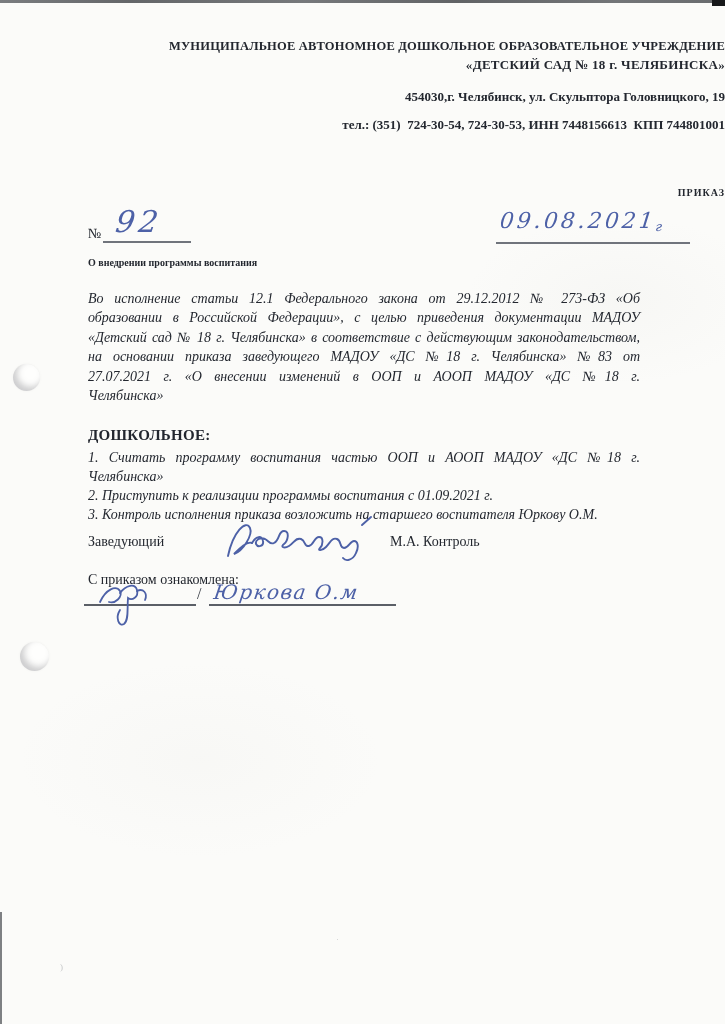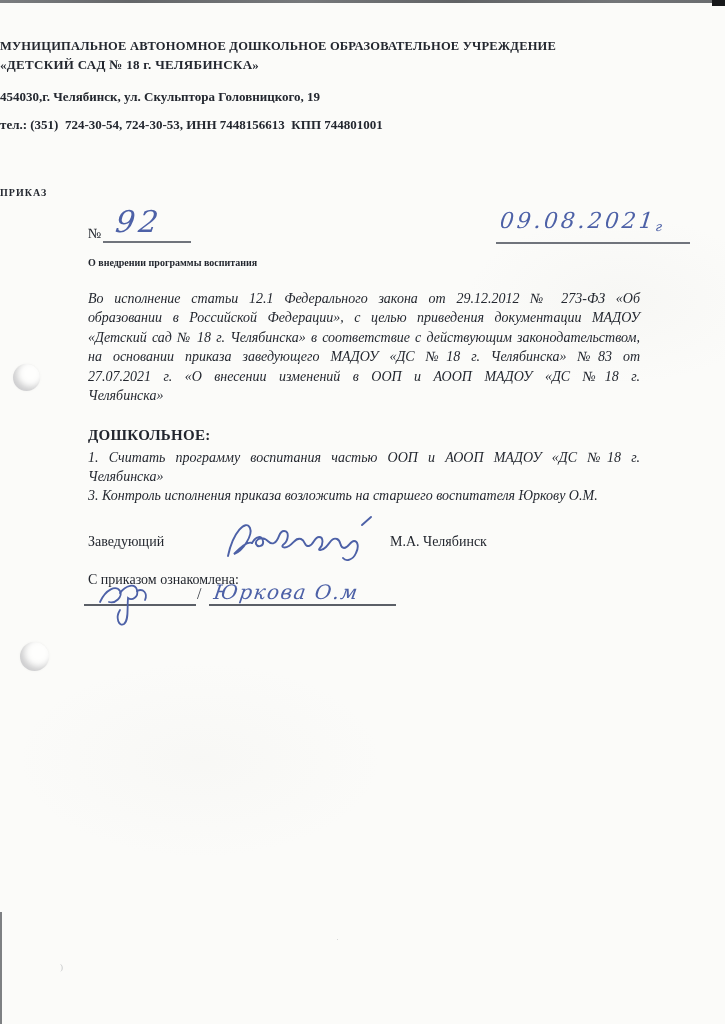--- a/index.html
+++ b/index.html
@@ -9,21 +9,21 @@
     margin:0 auto;
     background:
       radial-gradient(ellipse 220px 120px at 620px 300px, rgba(210,210,205,0.10), rgba(0,0,0,0) 70%),
       radial-gradient(ellipse 260px 140px at 200px 760px, rgba(210,210,205,0.08), rgba(0,0,0,0) 70%),
       #fbfbf9;
     overflow:hidden;
     font-family:"Liberation Serif", serif;
     color:#23272f;
   }
   .abs { position:absolute; }
-  .center { left:0; right:12px; text-align:left; }
+  .center { left:0; right:0; text-align:right; }
   .b { font-weight:bold; }
 
   
   .scan-top { top:0; left:0; right:0; height:3px;
     background:linear-gradient(90deg,#5a5d61 0%,#3e4145 18%,#55585c 42%,#3a3d41 63%,#515458 85%,#44474b 100%);
     opacity:.8; }
   .scan-corner { top:0; right:0; width:13px; height:6px; background:#17181a; }
   .scan-left { left:0; bottom:0; width:2px; height:112px; background:#54575b; opacity:.75; }
   .punch { border-radius:50%; background:#fefefd;
     box-shadow: inset 4px -4px 6px rgba(125,127,132,0.38), 0 0 2px rgba(150,150,150,0.12); }
@@ -105,32 +105,33 @@
     <div class="jline">«Детский сад № 18 г. Челябинска» в соответствие с действующим законодательством,</div>
     <div class="jline">на основании приказа заведующего МАДОУ «ДС №18 г. Челябинска» №83 от</div>
     <div class="jline">27.07.2021 г. «О внесении изменений в ООП и АООП МАДОУ «ДС №18 г.</div>
     <div class="jline last">Челябинска»</div>
   </div>
 
   <div class="abs b res-head">ДОШКОЛЬНОЕ:</div>
   <div class="abs res">
     <div class="jline">1. Считать программу воспитания частью ООП и АООП МАДОУ «ДС №18 г.</div>
     <div class="jline last">Челябинска»</div>
+    <div class="jline last">2. Приступить к реализации программы воспитания с 01.09.2021 г.</div>
     <div class="jline last">3. Контроль исполнения приказа возложить на старшего воспитателя Юркову О.М.</div>
   </div>
 
   <div class="abs role">Заведующий</div>
   <svg class="abs sig-director" width="160" height="56" viewBox="0 0 160 56">
     <g fill="none" stroke="#4d61a7" stroke-width="1.9" stroke-linecap="round">
       <path d="M8,44 C13,20 26,7 30,16 C33,23 23,39 14,42 C20,36 27,29 32,31"></path>
       <path d="M32,31 C36,24 42,23 43,29 C44,34 38,36 36,32 C35,28 40,25 45,27 C49,29 50,33 54,31 C60,28 58,19 64,19 C70,19 68,29 64,32 C60,35 64,37 69,34 C74,31 76,25 81,27 C86,29 84,35 89,34 C94,33 94,25 99,25 C104,25 103,33 100,36 C97,39 102,39 106,35 C110,31 112,25 117,27 C122,29 119,36 124,36 C129,36 130,29 134,29 C138,29 139,35 136,41 C133,48 126,50 123,46"></path>
       <path d="M142,13 L151,5"></path>
     </g>
   </svg>
-  <div class="abs signer-name">М.А. Челябинск</div>
+  <div class="abs signer-name">М.А. Контроль</div>
 
   <div class="abs ack-label">С приказом ознакомлена:</div>
   <div class="abs rule ack-rule1"></div>
   <svg class="abs sig-ack" width="76" height="52" viewBox="0 0 76 52">
     <g fill="none" stroke="#4d61a7" stroke-width="1.8" stroke-linecap="round">
       <path d="M6,26 C12,13 22,9 26,15 C29,21 21,28 15,26"></path>
       <path d="M26,17 C32,9 41,7 43,14 C45,21 38,25 34,22 C33,33 35,44 30,48 C25,51 21,42 26,34"></path>
       <path d="M43,15 C49,12 54,17 51,24"></path>
     </g>
   </svg>

